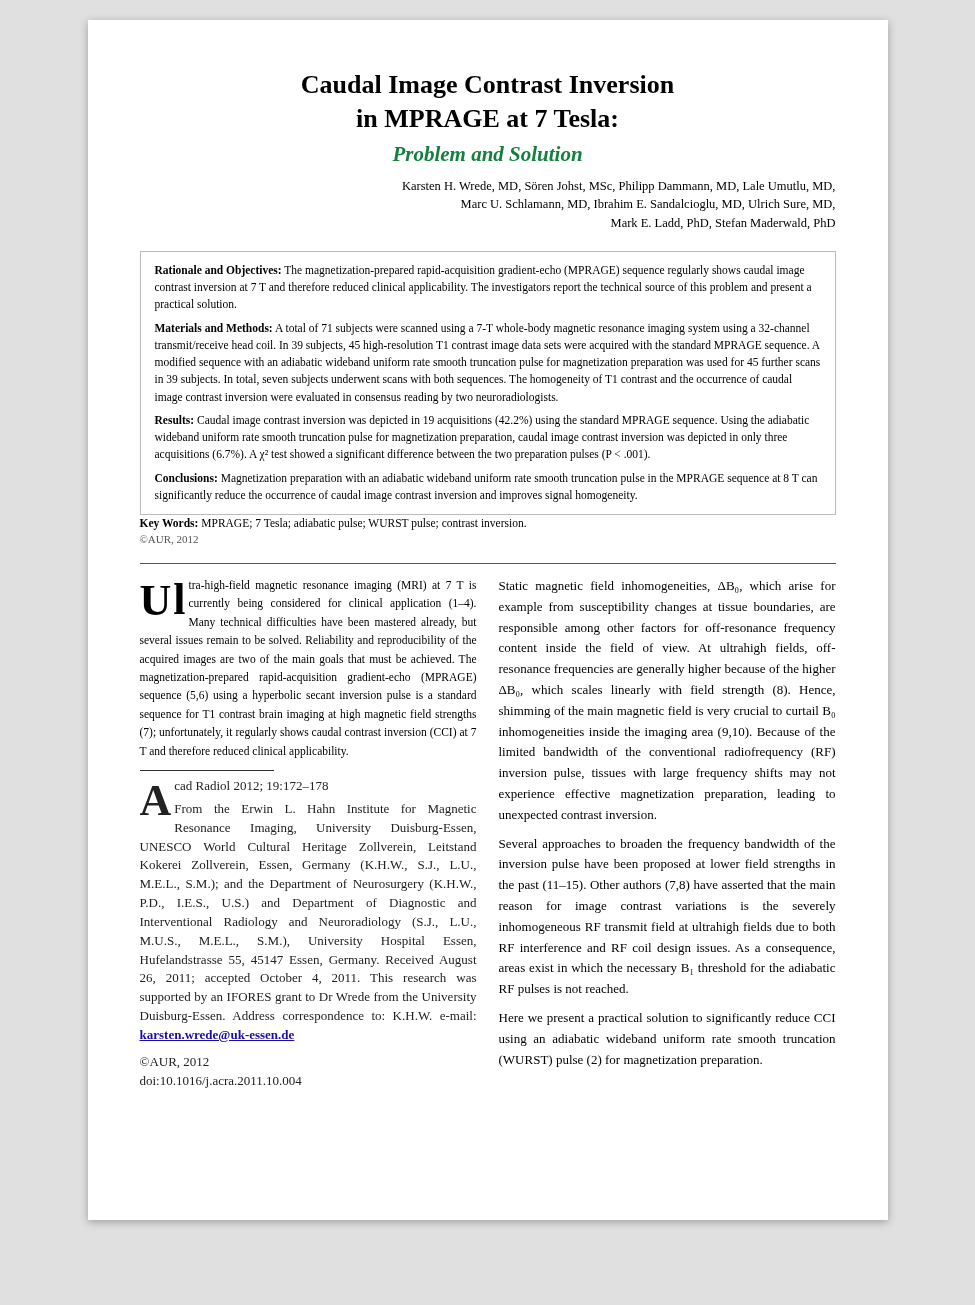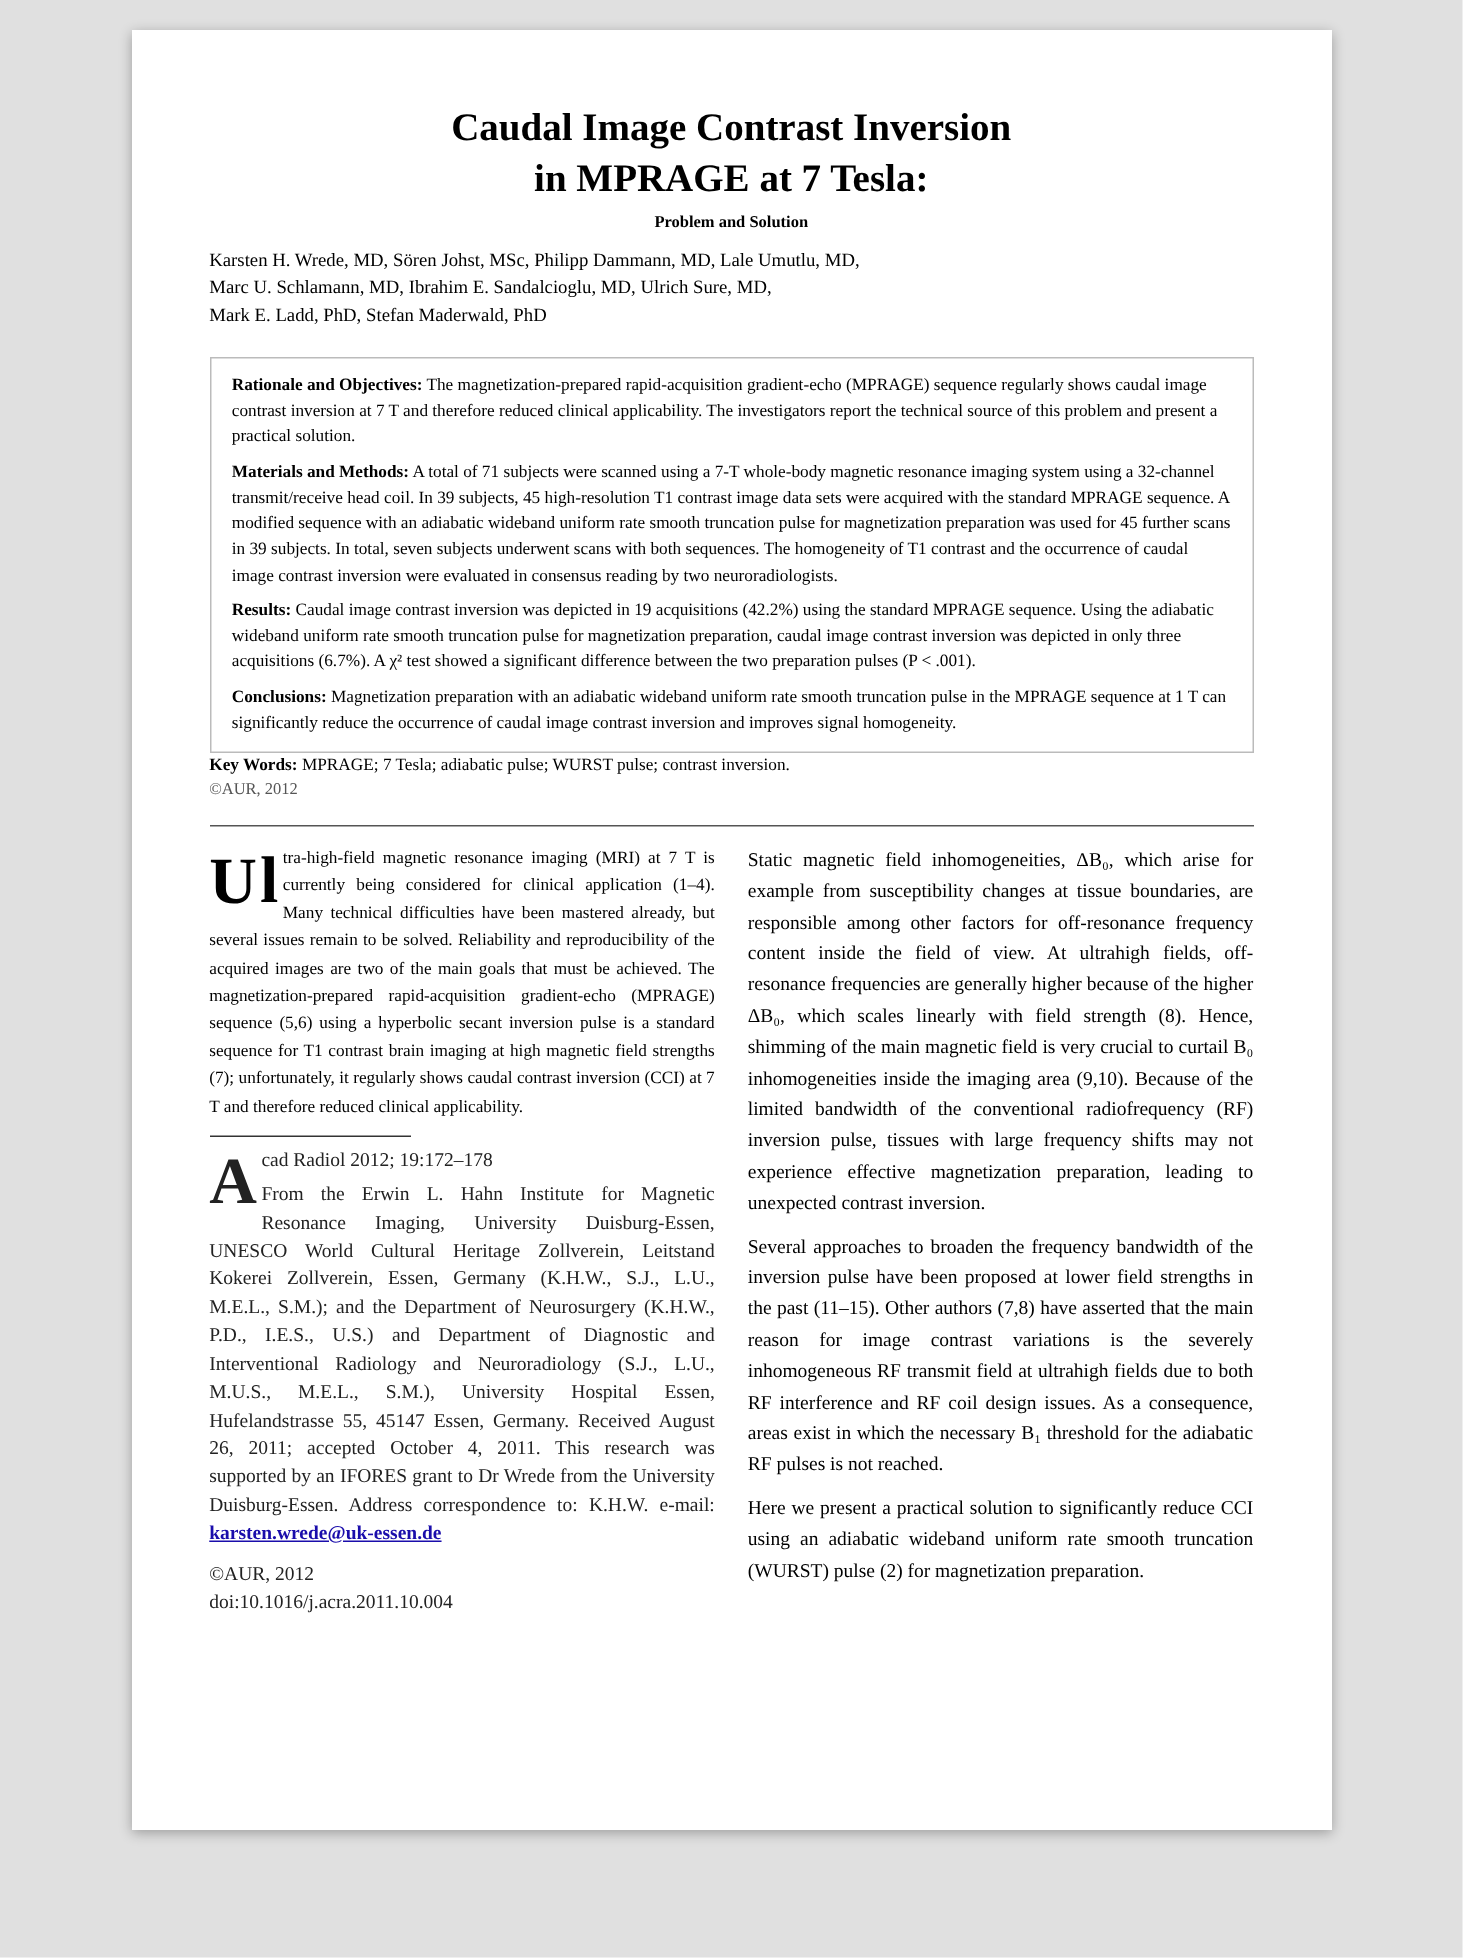--- a/index.html
+++ b/index.html
@@ -23,28 +23,29 @@
       text-align: center;
       margin-bottom: 8px;
     }
     .main-title {
       font-size: 26px;
       font-weight: bold;
       line-height: 1.3;
       margin-bottom: 6px;
     }
     .subtitle {
-      font-size: 11px;
-      font-weight: bold;
-      color: #000000;
+      font-size: 21px;
+      font-style: italic;
+      font-weight: bold;
+      color: #15803d;
       margin-bottom: 10px;
     }
     .authors {
       font-size: 12.5px;
-      text-align: left;
+      text-align: right;
       margin-bottom: 18px;
       line-height: 1.5;
     }
     .abstract-box {
       border: 1px solid #bbb;
       padding: 10px 14px;
       margin-bottom: 2px;
       font-size: 11.5px;
       line-height: 1.5;
     }
@@ -146,21 +147,21 @@
     <p>
       <span class="abstract-label">Rationale and Objectives:</span><span> The magnetization-prepared rapid-acquisition gradient-echo (MPRAGE) sequence regularly shows caudal image contrast inversion at 7 T and therefore reduced clinical applicability. The investigators report the technical source of this problem and present a practical solution.</span>
     </p>
     <p>
       <span class="abstract-label">Materials and Methods:</span><span> A total of 71 subjects were scanned using a 7-T whole-body magnetic resonance imaging system using a 32-channel transmit/receive head coil. In 39 subjects, 45 high-resolution T1 contrast image data sets were acquired with the standard MPRAGE sequence. A modified sequence with an adiabatic wideband uniform rate smooth truncation pulse for magnetization preparation was used for 45 further scans in 39 subjects. In total, seven subjects underwent scans with both sequences. The homogeneity of T1 contrast and the occurrence of caudal image contrast inversion were evaluated in consensus reading by two neuroradiologists.</span>
     </p>
     <p>
       <span class="abstract-label">Results:</span><span> Caudal image contrast inversion was depicted in 19 acquisitions (42.2%) using the standard MPRAGE sequence. Using the adiabatic wideband uniform rate smooth truncation pulse for magnetization preparation, caudal image contrast inversion was depicted in only three acquisitions (6.7%). A χ² test showed a significant difference between the two preparation pulses (P &lt; .001).</span>
     </p>
     <p>
-      <span class="abstract-label">Conclusions:</span><span> Magnetization preparation with an adiabatic wideband uniform rate smooth truncation pulse in the MPRAGE sequence at 1 T can significantly reduce the occurrence of caudal image contrast inversion and improves signal homogeneity.</span>
+      <span class="abstract-label">Conclusions:</span><span> Magnetization preparation with an adiabatic wideband uniform rate smooth truncation pulse in the MPRAGE sequence at 8 T can significantly reduce the occurrence of caudal image contrast inversion and improves signal homogeneity.</span>
     </p>
   </div>
 
   <div class="keywords">
     <span class="kw-label">Key Words:</span><span> MPRAGE; 7 Tesla; adiabatic pulse; WURST pulse; contrast inversion.</span>
   </div>
   <div class="copyright">©AUR, 2012</div>
 
   <hr class="divider">
 

